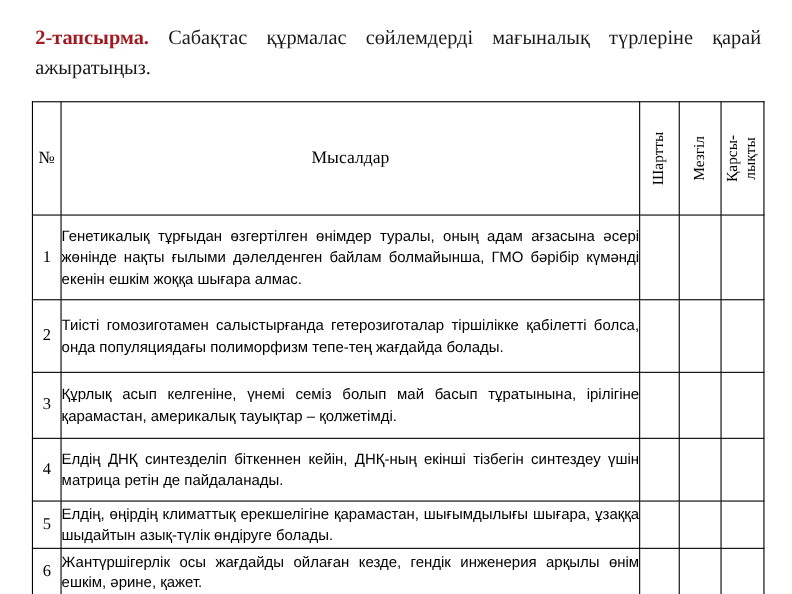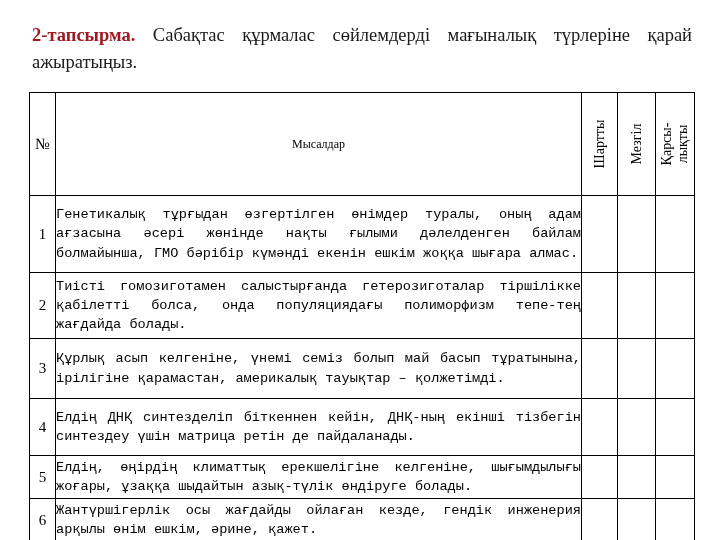--- a/index.html
+++ b/index.html
@@ -69,21 +69,21 @@
   col.c-t3    { width: 39px; }
 
   
   tr.head-row td { height: 102px; }
   .h-num {
     text-align: center;
     font-size: 15.5px;
   }
   .h-ex {
     text-align: center;
-    font-size: 12px;
+    font-size: 16px;
   }
   .h-rot {
     position: relative;
     height: 102px;
     overflow: hidden;
   }
   .rot-inner {
     position: absolute;
     left: 50%;
     top: 50%;
@@ -102,21 +102,21 @@
     font-size: 15px;
     vertical-align: middle;
   }
   td.ex-cell {
     text-align: justify;
     text-justify: inter-word;
     font-size: 13.6px;
     line-height: 1.42;
     padding: 3px 6px 3px 7px;
     vertical-align: middle;
-    font-family: Liberation Mono, monospace;
+    font-family: Liberation Sans, sans-serif;
   }
   td.mark-cell { }
 
   tr.r1 td { height: 76px; }
   tr.r2 td { height: 65px; }
   tr.r3 td { height: 59px; }
   tr.r4 td { height: 56px; }
   tr.r5 td { height: 42px; }
   tr.r6 td { height: 42px; }
 </style>
@@ -181,21 +181,21 @@
         <tr class="r4">
           <td class="num-cell">4</td>
           <td class="ex-cell">Елдің ДНҚ синтезделіп біткеннен кейін, ДНҚ-ның екінші тізбегін синтездеу үшін матрица ретін де пайдаланады.</td>
           <td class="mark-cell"></td>
           <td class="mark-cell"></td>
           <td class="mark-cell"></td>
         </tr>
 
         <tr class="r5">
           <td class="num-cell">5</td>
-          <td class="ex-cell">Елдің, өңірдің климаттық ерекшелігіне келгеніне, шығымдылығы жоғары, ұзаққа шыдайтын азық-түлік өндіруге болады.</td>
+          <td class="ex-cell">Елдің, өңірдің климаттық ерекшелігіне қарамастан, шығымдылығы шығара, ұзаққа шыдайтын азық-түлік өндіруге болады.</td>
           <td class="mark-cell"></td>
           <td class="mark-cell"></td>
           <td class="mark-cell"></td>
         </tr>
 
         <tr class="r6">
           <td class="num-cell">6</td>
           <td class="ex-cell">Жантүршігерлік осы жағдайды ойлаған кезде, гендік инженерия арқылы өнім ешкім, әрине, қажет.</td>
           <td class="mark-cell"></td>
           <td class="mark-cell"></td>

